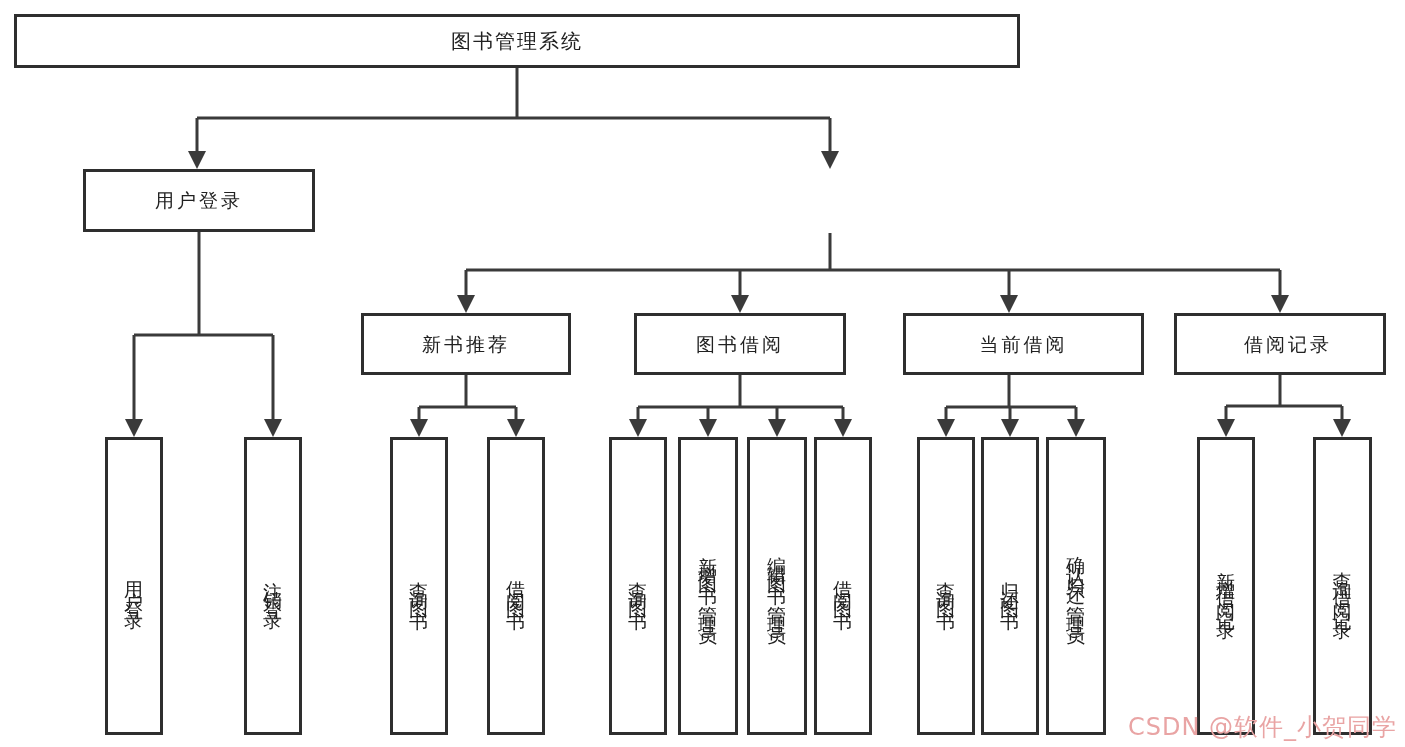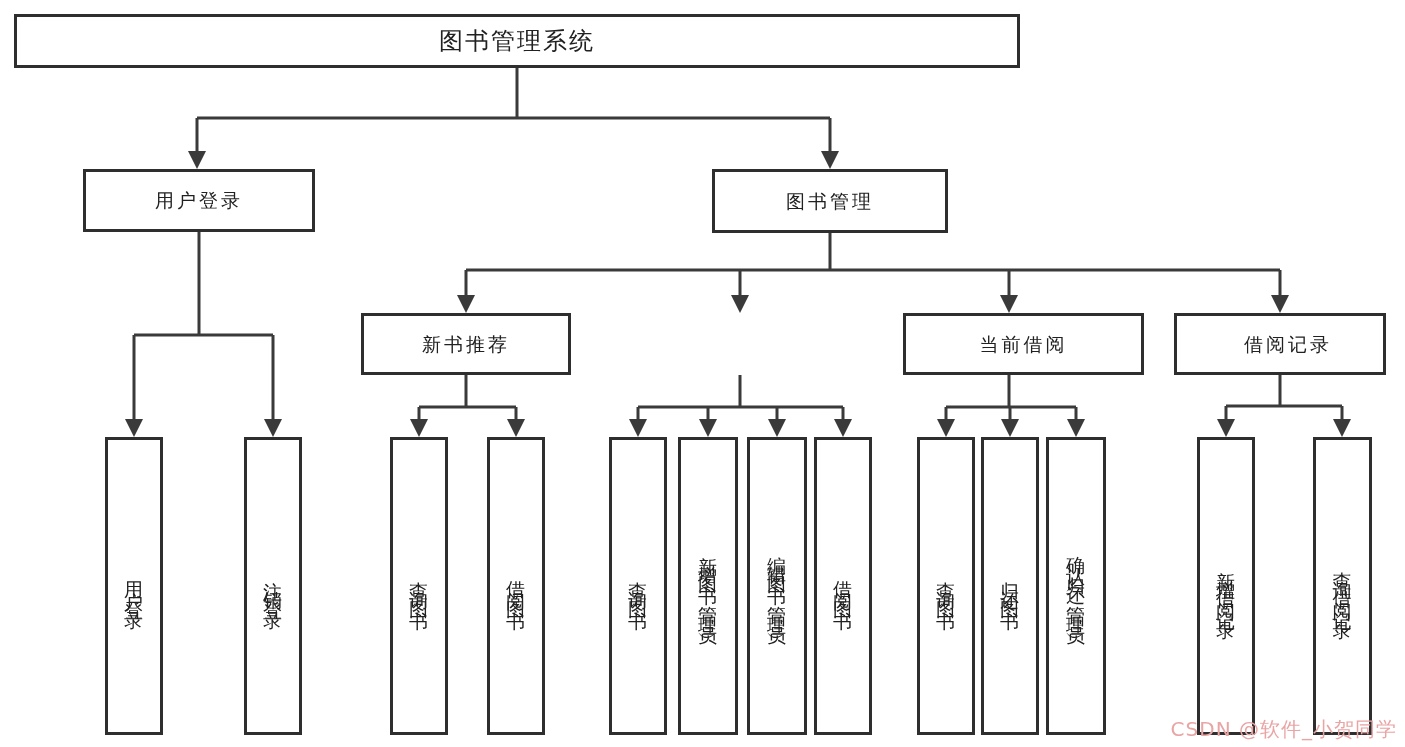--- a/index.html
+++ b/index.html
@@ -30,34 +30,34 @@
     align-items: center;
     justify-content: center;
     color: #212121;
   }
   .hnode span {
     font-size: 19px;
     letter-spacing: 3px;
     white-space: nowrap;
     line-height: 1;
   }
-  .root-node span { font-size: 24px; letter-spacing: 2px; }
+  .root-node span { font-size: 20px; letter-spacing: 2px; }
   .leaf span {
     writing-mode: vertical-rl;
     text-orientation: mixed;
     font-size: 19px;
     letter-spacing: 10px;
     line-height: 1;
     white-space: nowrap;
   }
   .watermark {
     position: absolute;
     right: 8px;
     bottom: 4px;
-    font-size: 20px;
+    font-size: 24px;
     color: #e9a4a4;
     letter-spacing: 1px;
     white-space: nowrap;
   }
 </style>
 </head>
 <body>
 
 <div class="stage">
 
@@ -101,26 +101,26 @@
     </g>
   </svg>
 
   <div class="box hnode root-node" style="left:14px; top:14px; width:1006px; height:54px;">
     <span>图书管理系统</span>
   </div>
 
   <div class="box hnode" style="left:83px; top:169px; width:232px; height:63px;">
     <span>用户登录</span>
   </div>
-  <div class="box hnode" style="left:712px; top:169px; width:236px; height:64px;">
-    <span>图书管理</span>
-  </div>
 
   <div class="box hnode" style="left:361px; top:313px; width:210px; height:62px;">
     <span>新书推荐</span>
+  </div>
+  <div class="box hnode" style="left:634px; top:313px; width:212px; height:62px;">
+    <span>图书借阅</span>
   </div>
   <div class="box hnode" style="left:903px; top:313px; width:241px; height:62px;">
     <span>当前借阅</span>
   </div>
   <div class="box hnode" style="left:1174px; top:313px; width:212px; height:62px;padding-left:16px;">
     <span>借阅记录</span>
   </div>
 
   <div class="box leaf" style="left:105px; top:437px; width:58px; height:298px;">
     <span>用户登录</span>

